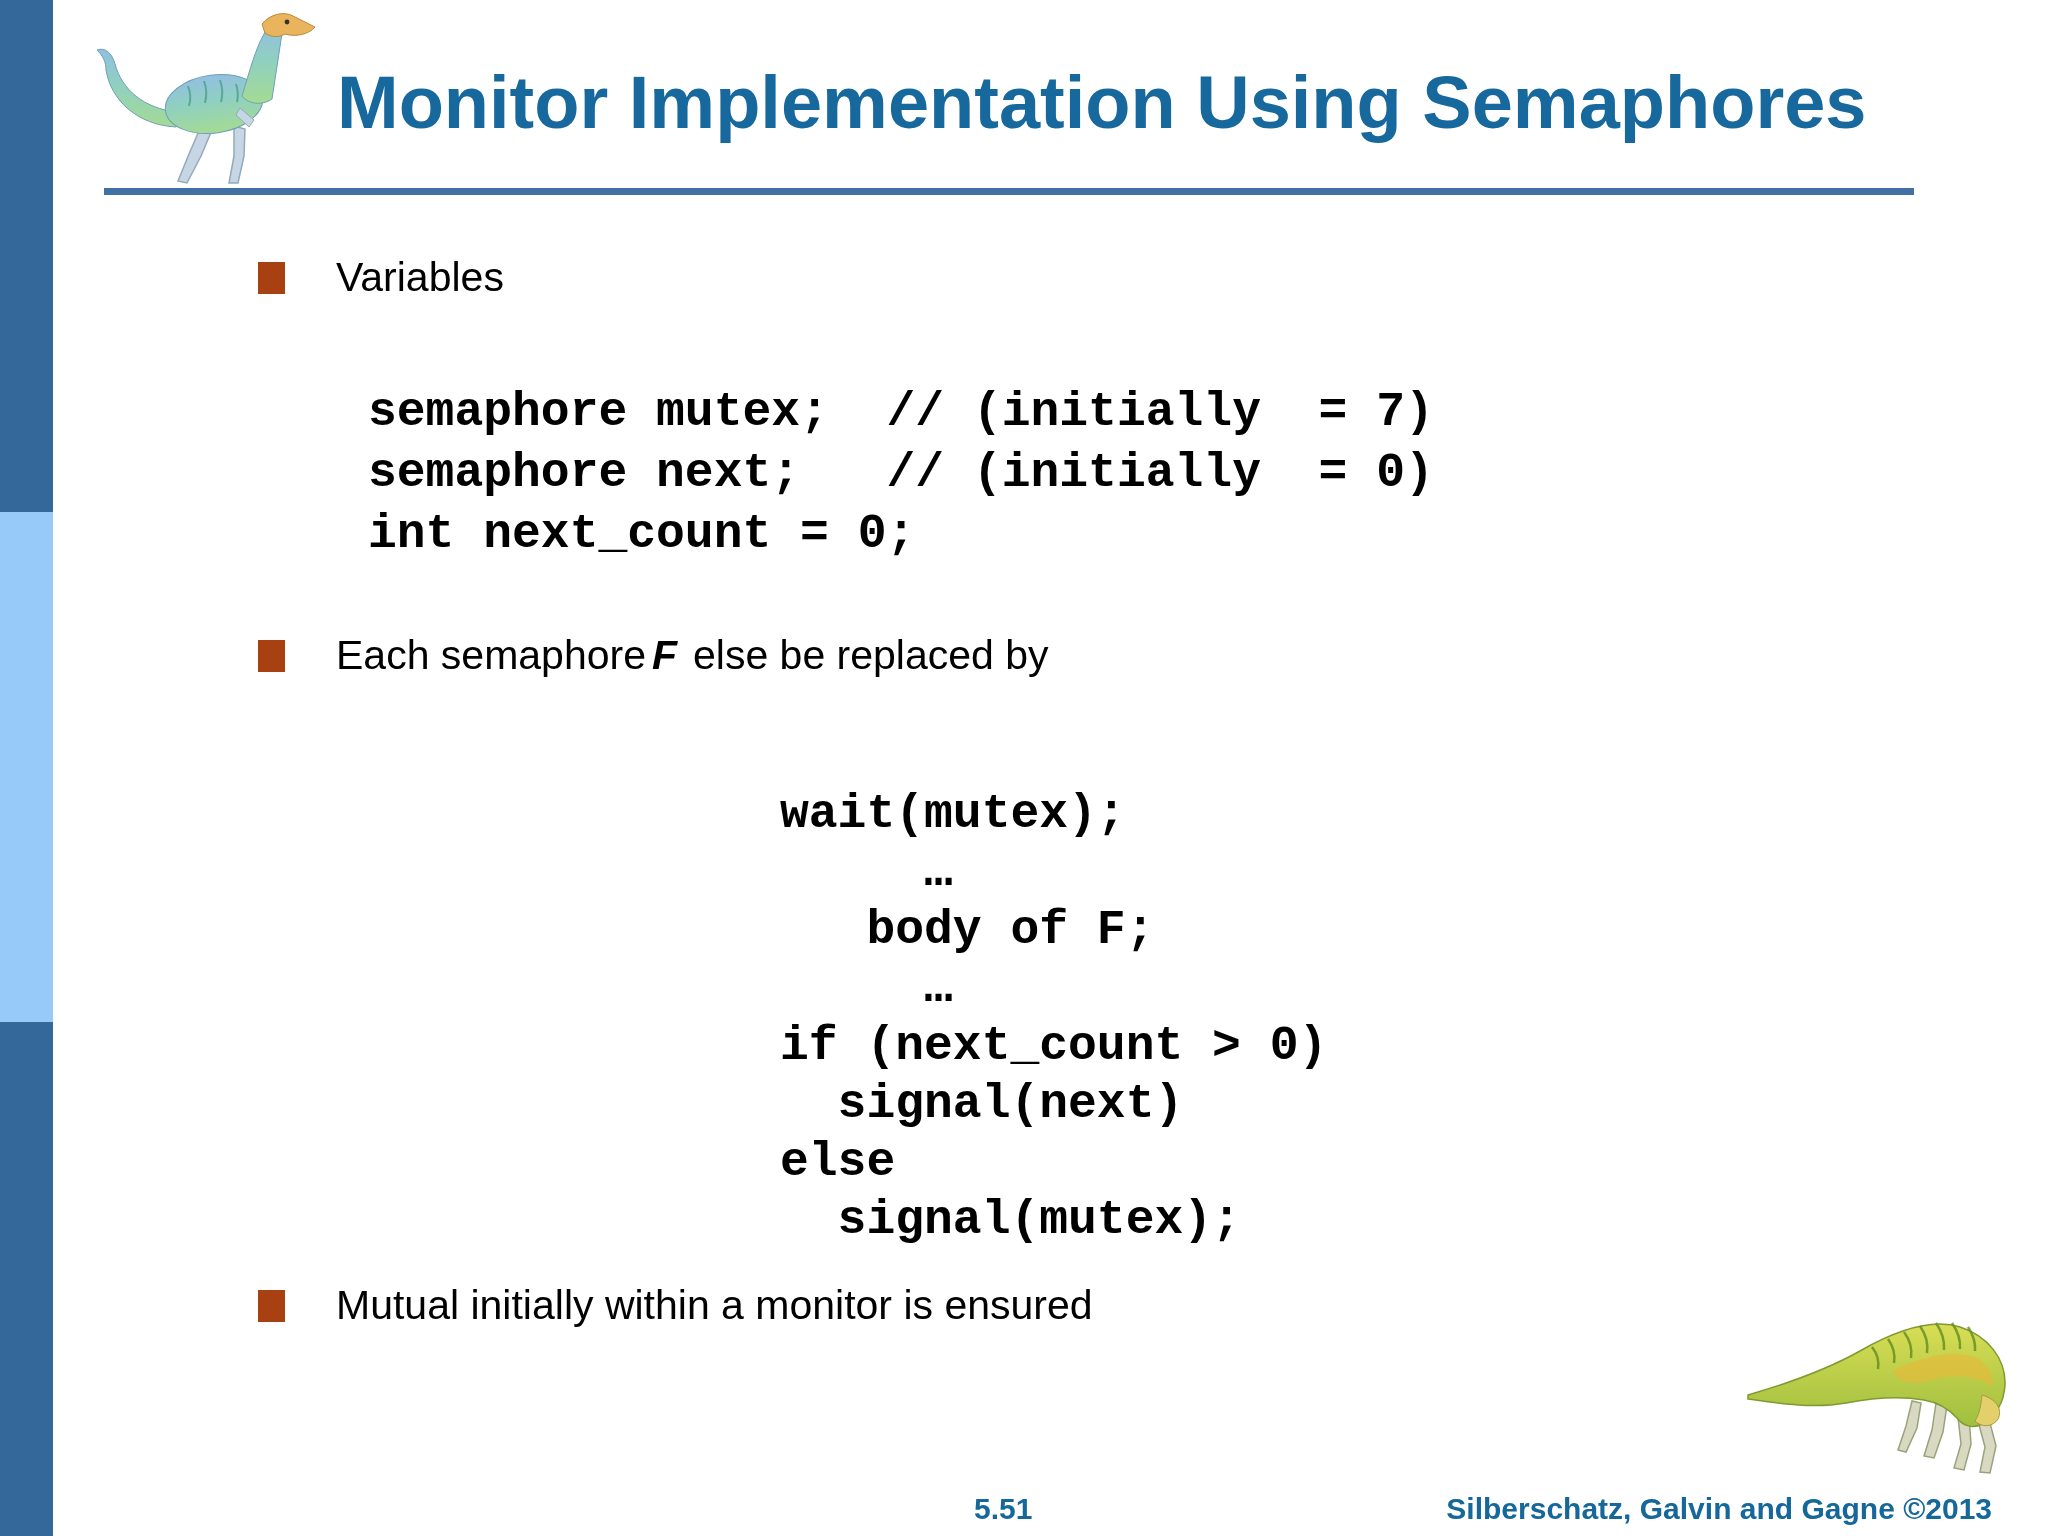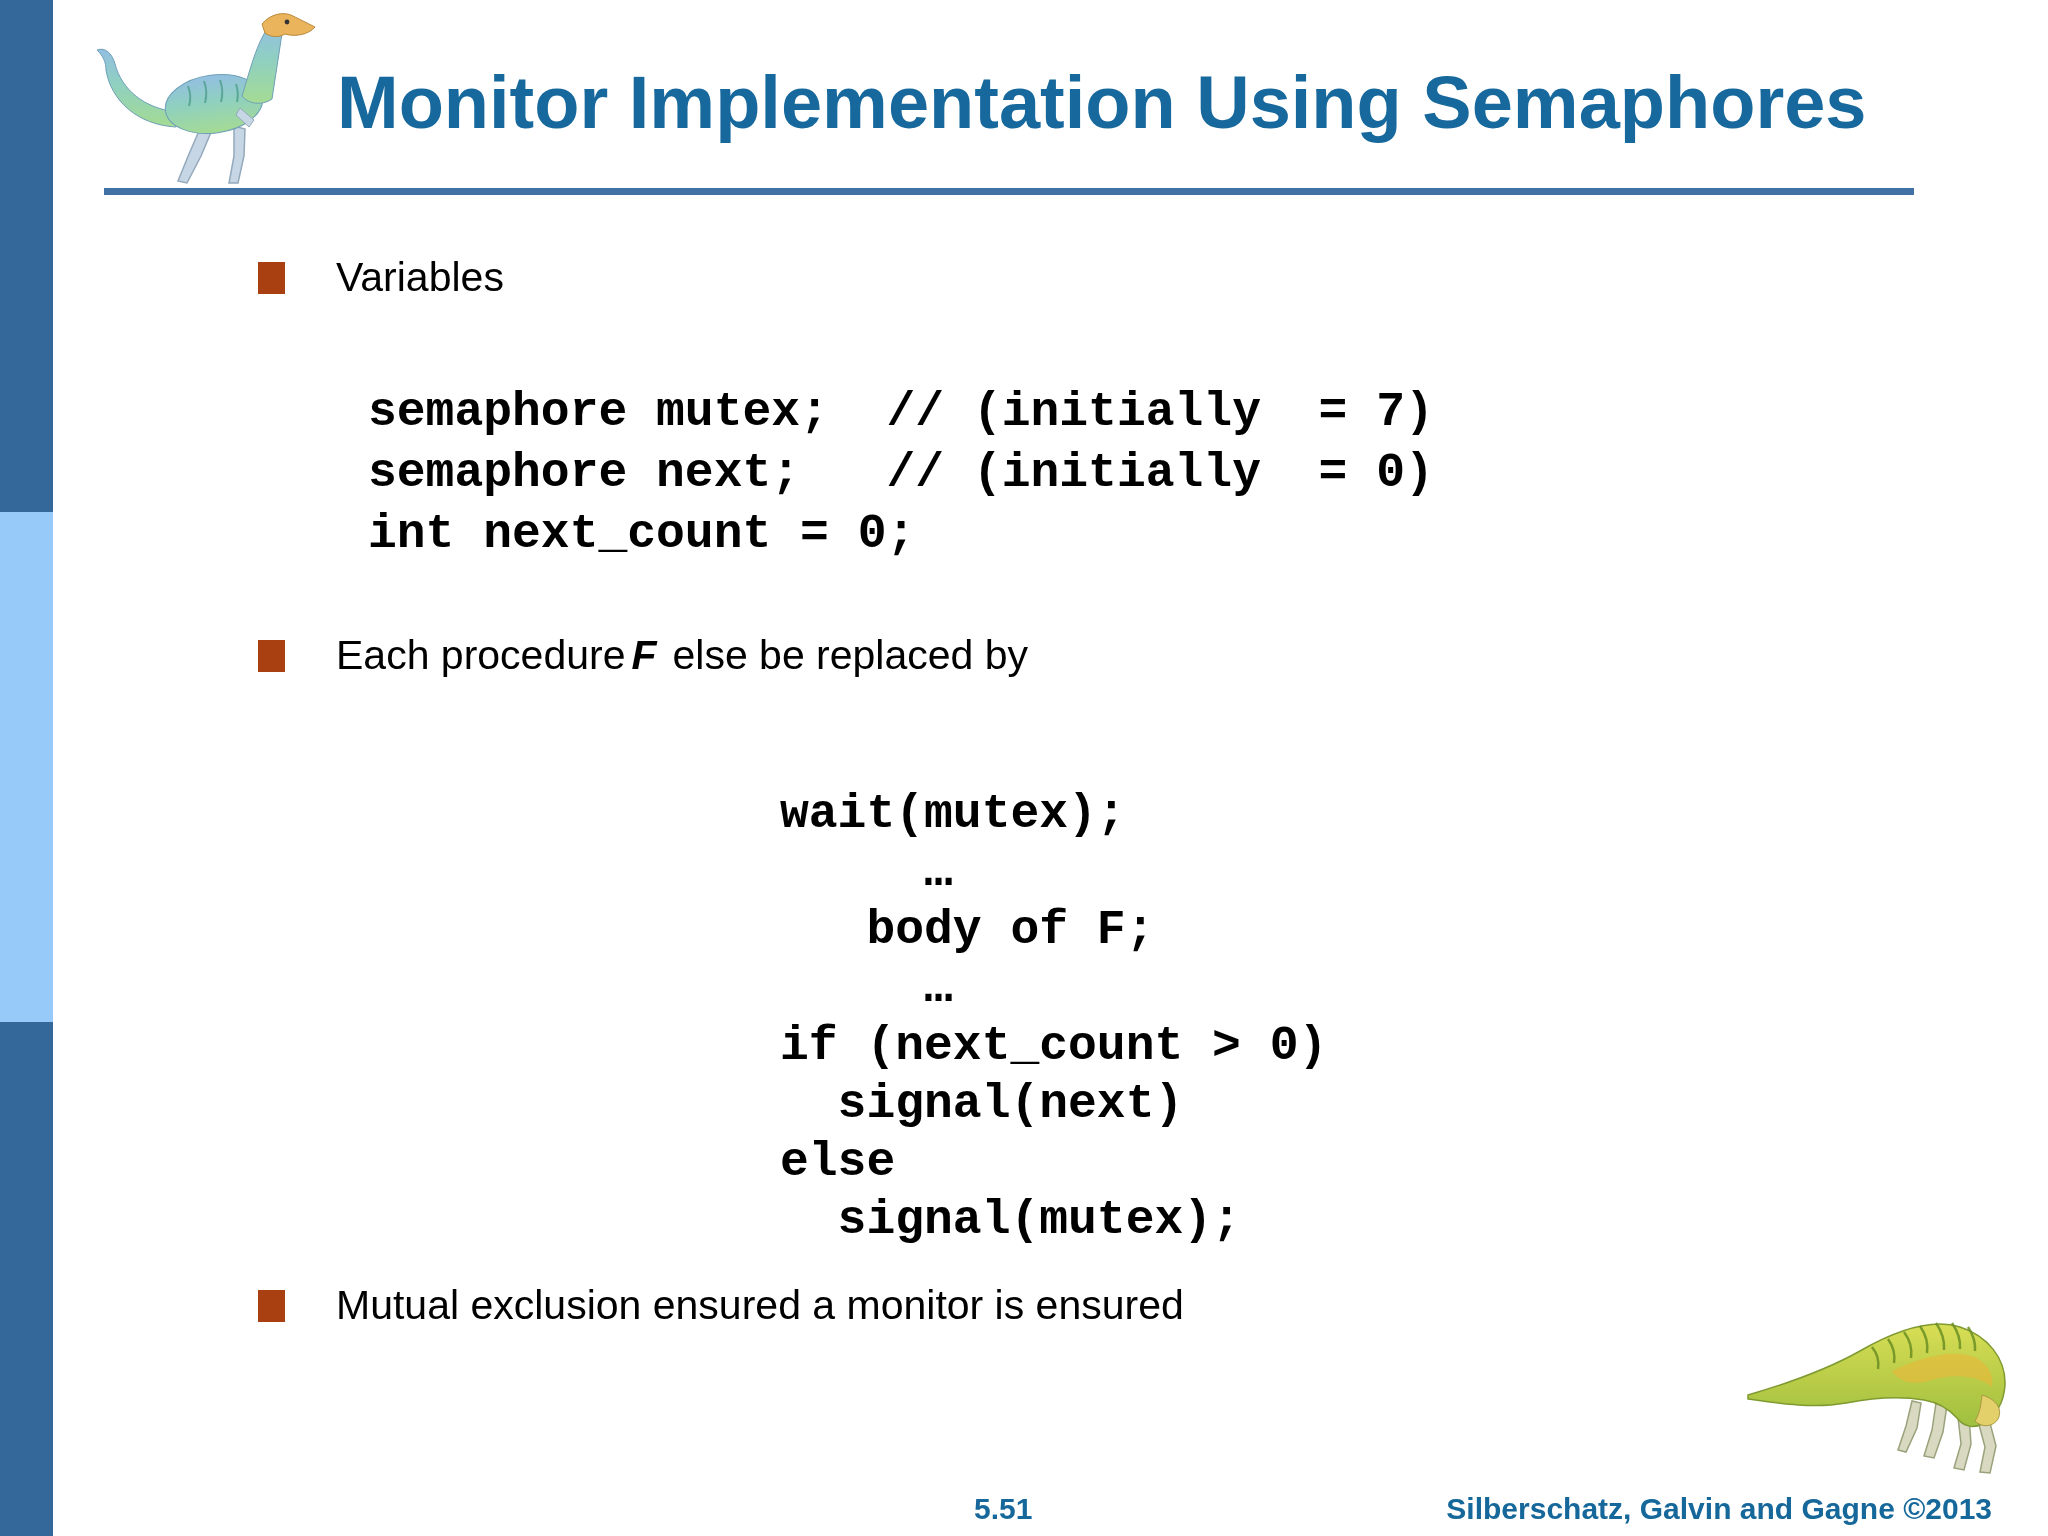--- a/index.html
+++ b/index.html
@@ -86,35 +86,35 @@
     <span class="bullet-sq"></span>
     <span class="bullet-txt">Variables</span>
   </div>
 
   <pre class="code" id="code-variables">semaphore mutex;  // (initially  = 7)
 semaphore next;   // (initially  = 0)
 int next_count = 0;</pre>
 
   <div class="bullet-row" id="bullet-row-2">
     <span class="bullet-sq"></span>
-    <span class="bullet-txt"><span>Each procedure</span><span class="emph-f">F</span><span>else be replaced by</span></span>
+    <span class="bullet-txt"><span>Each semaphore</span><span class="emph-f">F</span><span>else be replaced by</span></span>
   </div>
 
   <pre class="code" id="code-procedure">wait(mutex);
      …
    body of F;
      …
 if (next_count &gt; 0)
   signal(next)
 else
   signal(mutex);</pre>
 
   <div class="bullet-row" id="bullet-row-3">
     <span class="bullet-sq"></span>
-    <span class="bullet-txt">Mutual exclusion ensured a monitor is ensured</span>
+    <span class="bullet-txt">Mutual initially within a monitor is ensured</span>
   </div>
 
   <svg class="dino-bottom" viewBox="0 0 296 186" aria-hidden="true">
     <defs>
       <linearGradient id="gB" x1="0" y1="0" x2="0" y2="1">
         <stop offset="0" stop-color="#D8DE55"></stop>
         <stop offset="0.55" stop-color="#B9CC48"></stop>
         <stop offset="1" stop-color="#9FC040"></stop>
       </linearGradient>
     </defs>

